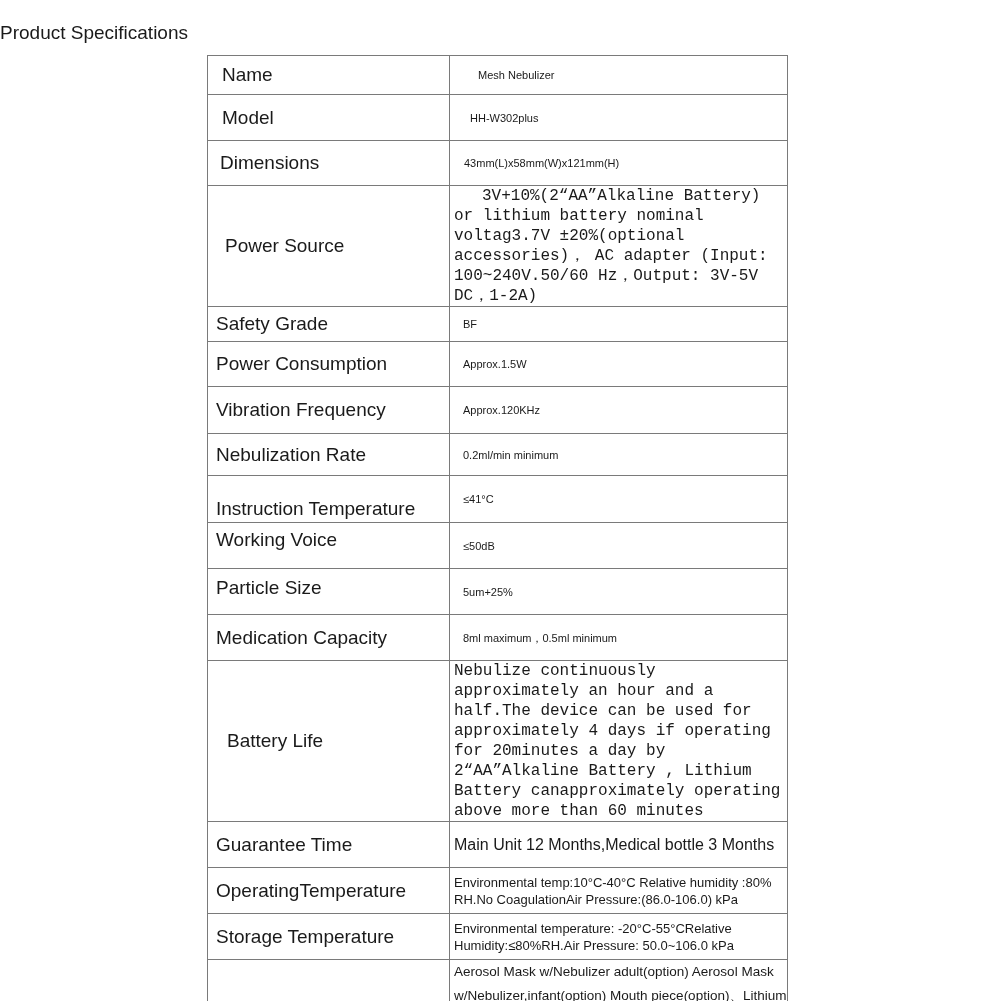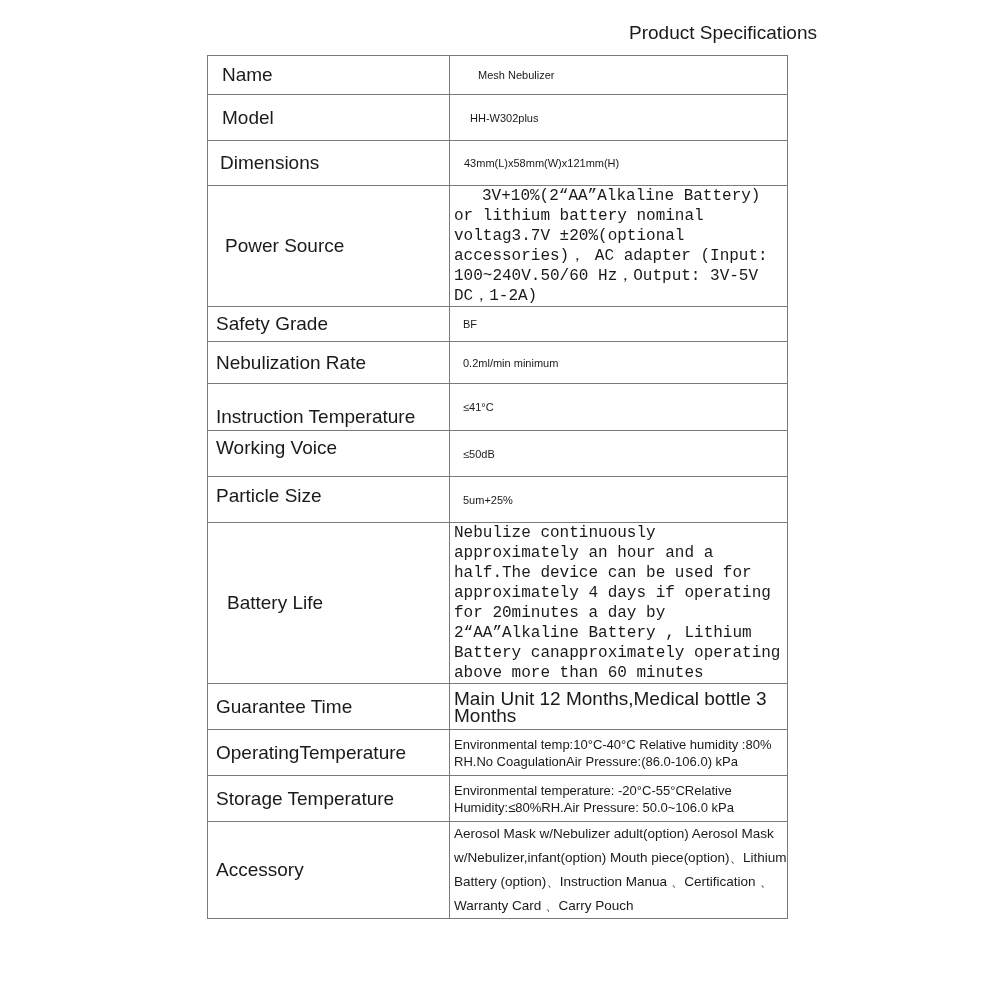--- a/index.html
+++ b/index.html
@@ -1,18 +1,18 @@
 <!DOCTYPE html>
 <html><head>
 <meta charset="utf-8">
 <style>
   html, body { margin: 0; padding: 0; background: #ffffff; }
   body { width: 1001px; height: 1001px; position: relative; overflow: hidden;
          font-family: "Liberation Sans", sans-serif; color: #1a1a1a; }
-  .title { position: absolute; top: 22px; left: 0; width: 817px; text-align: right;
+  .title { position: absolute; top: 22px; left: 0; width: 817px; text-align: left;
            font-size: 19px; }
   table.spec { position: absolute; left: 207px; top: 55px; width: 581px;
                border-collapse: collapse; table-layout: fixed; }
   table.spec td { border: 1.5px solid #7a7a7a; padding: 0; vertical-align: middle; }
   td.k { width: 227px; font-size: 19px; padding-left: 8px !important; }
   td.v { font-size: 11px; padding-left: 4px !important; line-height: 20px; }
   td.v.small { font-size: 14px; line-height: 17px; }
   td.v.med { font-size: 16px; line-height: 20px; font-family: Liberation Mono, monospace; }
 </style>
 </head>
@@ -35,43 +35,55 @@
         <td class="v" style="padding-left:14px!important">43mm(L)x58mm(W)x121mm(H)</td>
       </tr>
     <tr style="height:108px">
         <td class="k" style="padding-left:17px!important">Power Source</td>
         <td class="v med" style="text-indent:28px">3V+10%(2“AA”Alkaline Battery) or lithium battery nominal voltag3.7V ±20%(optional accessories)， AC adapter (Input: 100~240V.50/60 Hz，Output: 3V-5V DC，1-2A)</td>
       </tr>
     <tr style="height:35px">
         <td class="k">Safety Grade</td>
         <td class="v" style="padding-left:13px!important">BF</td>
       </tr>
+    <tr style="height:45px">
+        <td class="k">Power Consumption</td>
+        <td class="v" style="padding-left:13px!important">Approx.1.5W</td>
+      </tr>
+    <tr style="height:47px">
+        <td class="k">Vibration Frequency</td>
+        <td class="v" style="padding-left:13px!important">Approx.120KHz</td>
+      </tr>
     <tr style="height:42px">
         <td class="k">Nebulization Rate</td>
         <td class="v" style="padding-left:13px!important">0.2ml/min minimum</td>
       </tr>
     <tr style="height:47px">
         <td class="k" style="vertical-align:bottom;padding-bottom:2px!important">Instruction Temperature</td>
         <td class="v" style="padding-left:13px!important">≤41°C</td>
       </tr>
     <tr style="height:46px">
         <td class="k" style="vertical-align:top;padding-top:6px!important">Working Voice</td>
         <td class="v" style="padding-left:13px!important">≤50dB</td>
       </tr>
     <tr style="height:46px">
         <td class="k" style="vertical-align:top;padding-top:8px!important">Particle Size</td>
         <td class="v" style="padding-left:13px!important">5um+25%</td>
       </tr>
+    <tr style="height:46px">
+        <td class="k">Medication Capacity</td>
+        <td class="v" style="padding-left:13px!important">8ml maximum，0.5ml minimum</td>
+      </tr>
     <tr style="height:144px">
         <td class="k" style="padding-left:19px!important">Battery Life</td>
         <td class="v med">Nebulize continuously approximately an hour and a half.The device can be used for approximately 4 days if operating for 20minutes a day by 2“AA”Alkaline Battery , Lithium Battery canapproximately operating above more than 60 minutes</td>
       </tr>
     <tr style="height:46px">
         <td class="k">Guarantee Time</td>
-        <td class="v small" style="font-size:19px">Main Unit 12 Months,Medical bottle 3 Months</td>
+        <td class="v small" style="font-size:16px">Main Unit 12 Months,Medical bottle 3 Months</td>
       </tr>
     <tr style="height:46px">
         <td class="k">OperatingTemperature</td>
         <td class="v small" style="font-size:13px">Environmental temp:10°C-40°C Relative humidity :80% RH.No CoagulationAir Pressure:(86.0-106.0) kPa</td>
       </tr>
     <tr style="height:46px">
         <td class="k">Storage Temperature</td>
         <td class="v small" style="font-size:13px">Environmental temperature: -20°C-55°CRelative Humidity:≤80%RH.Air Pressure: 50.0~106.0 kPa</td>
       </tr>
     <tr style="height:67px">

